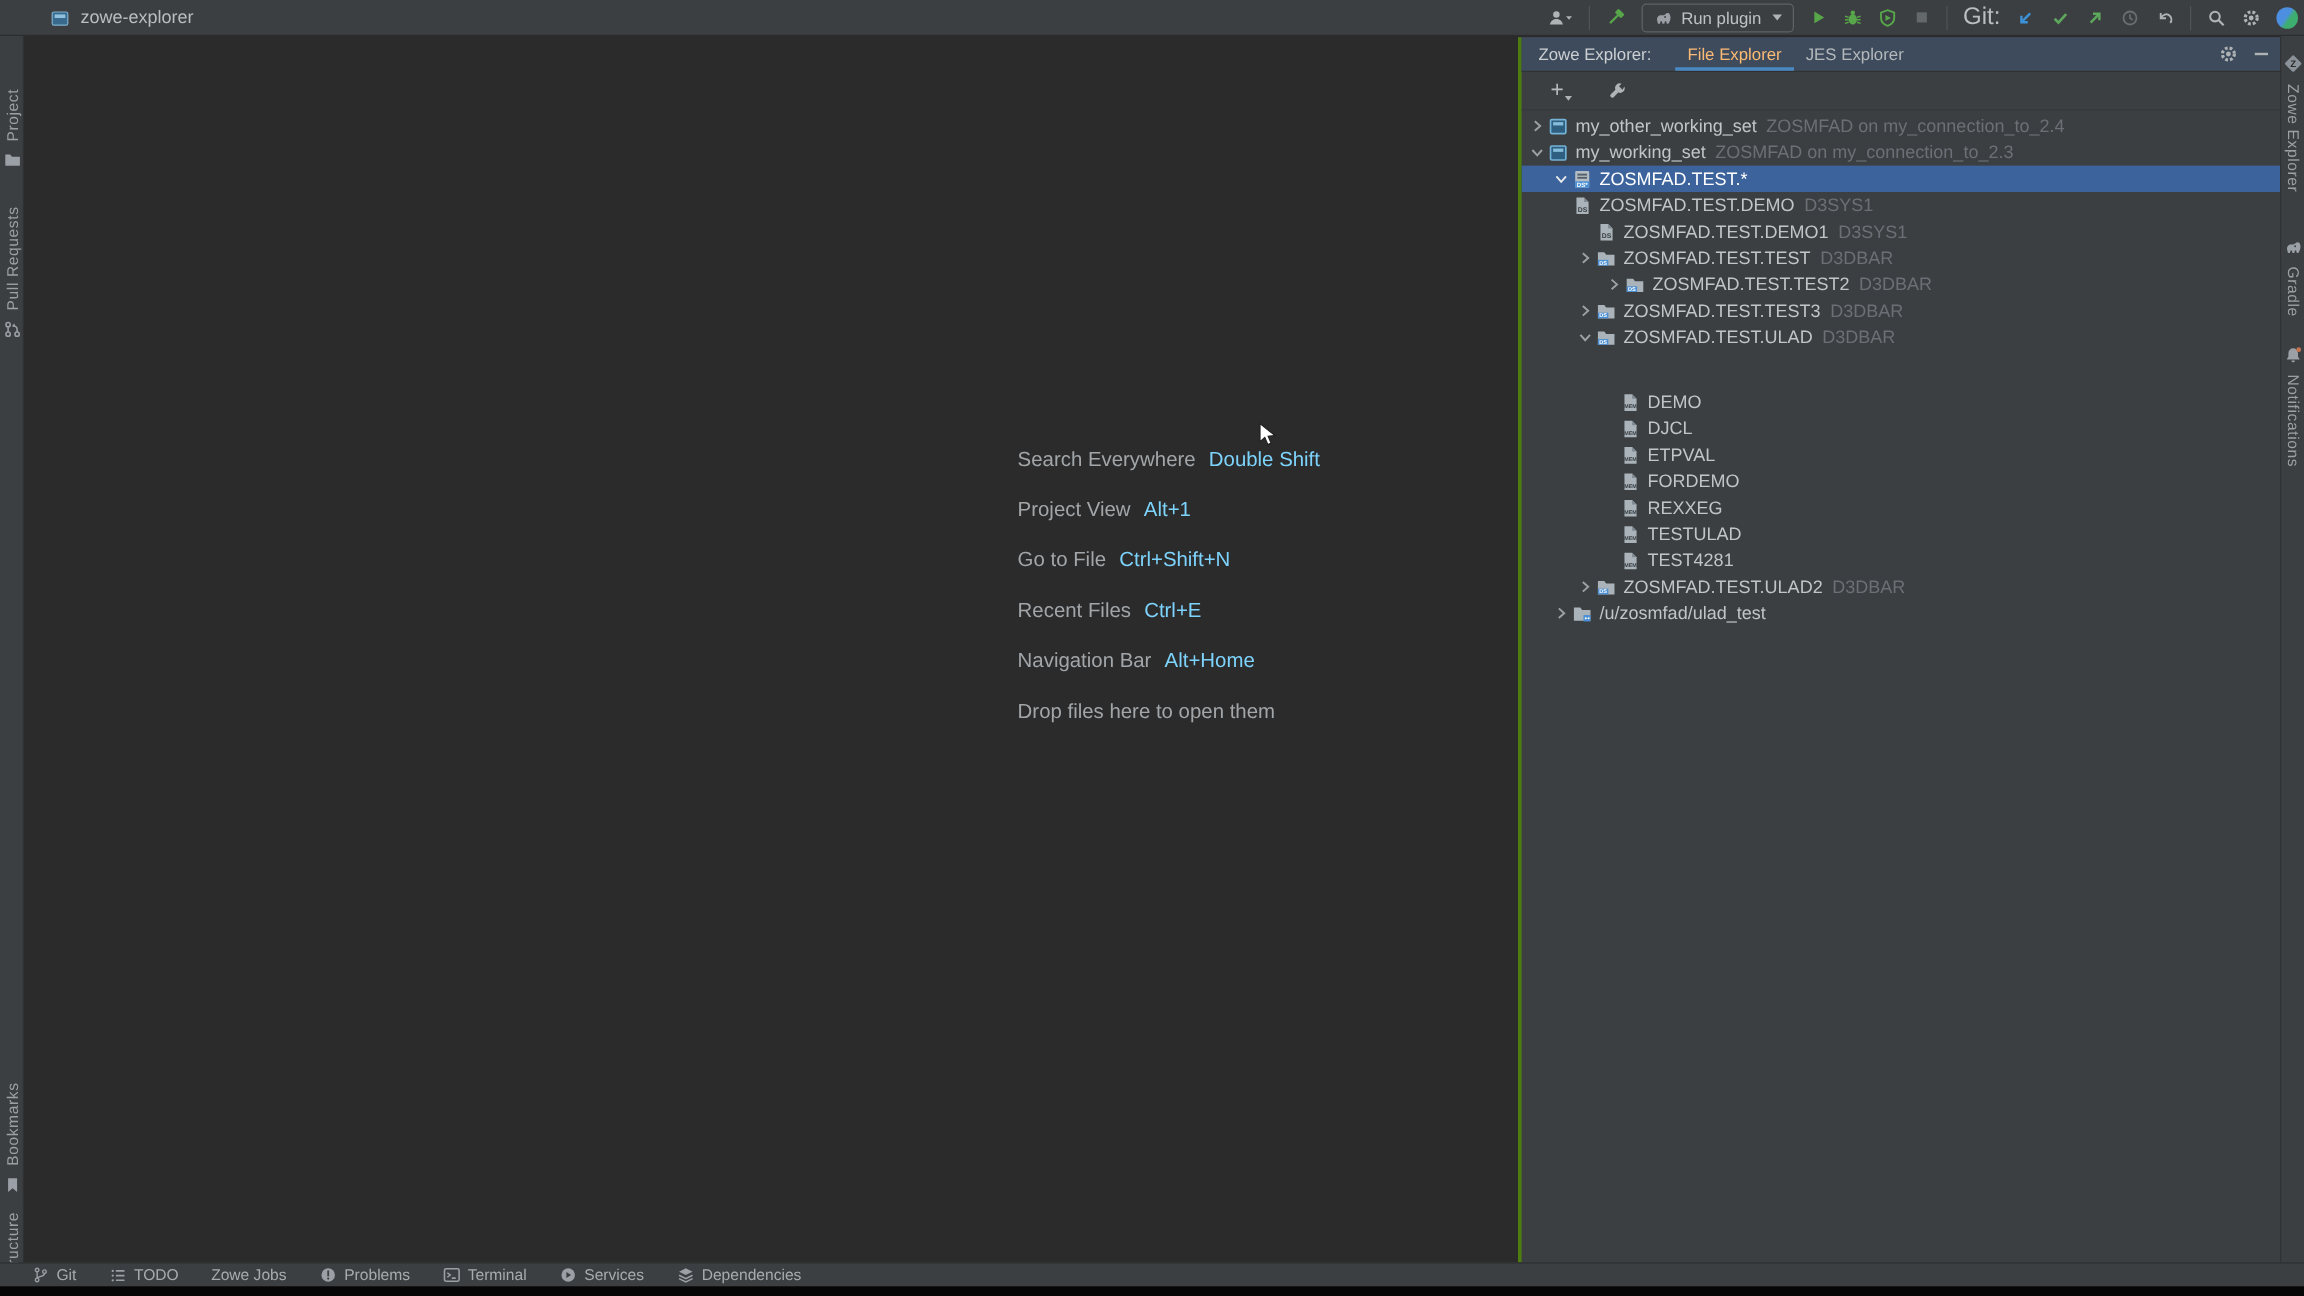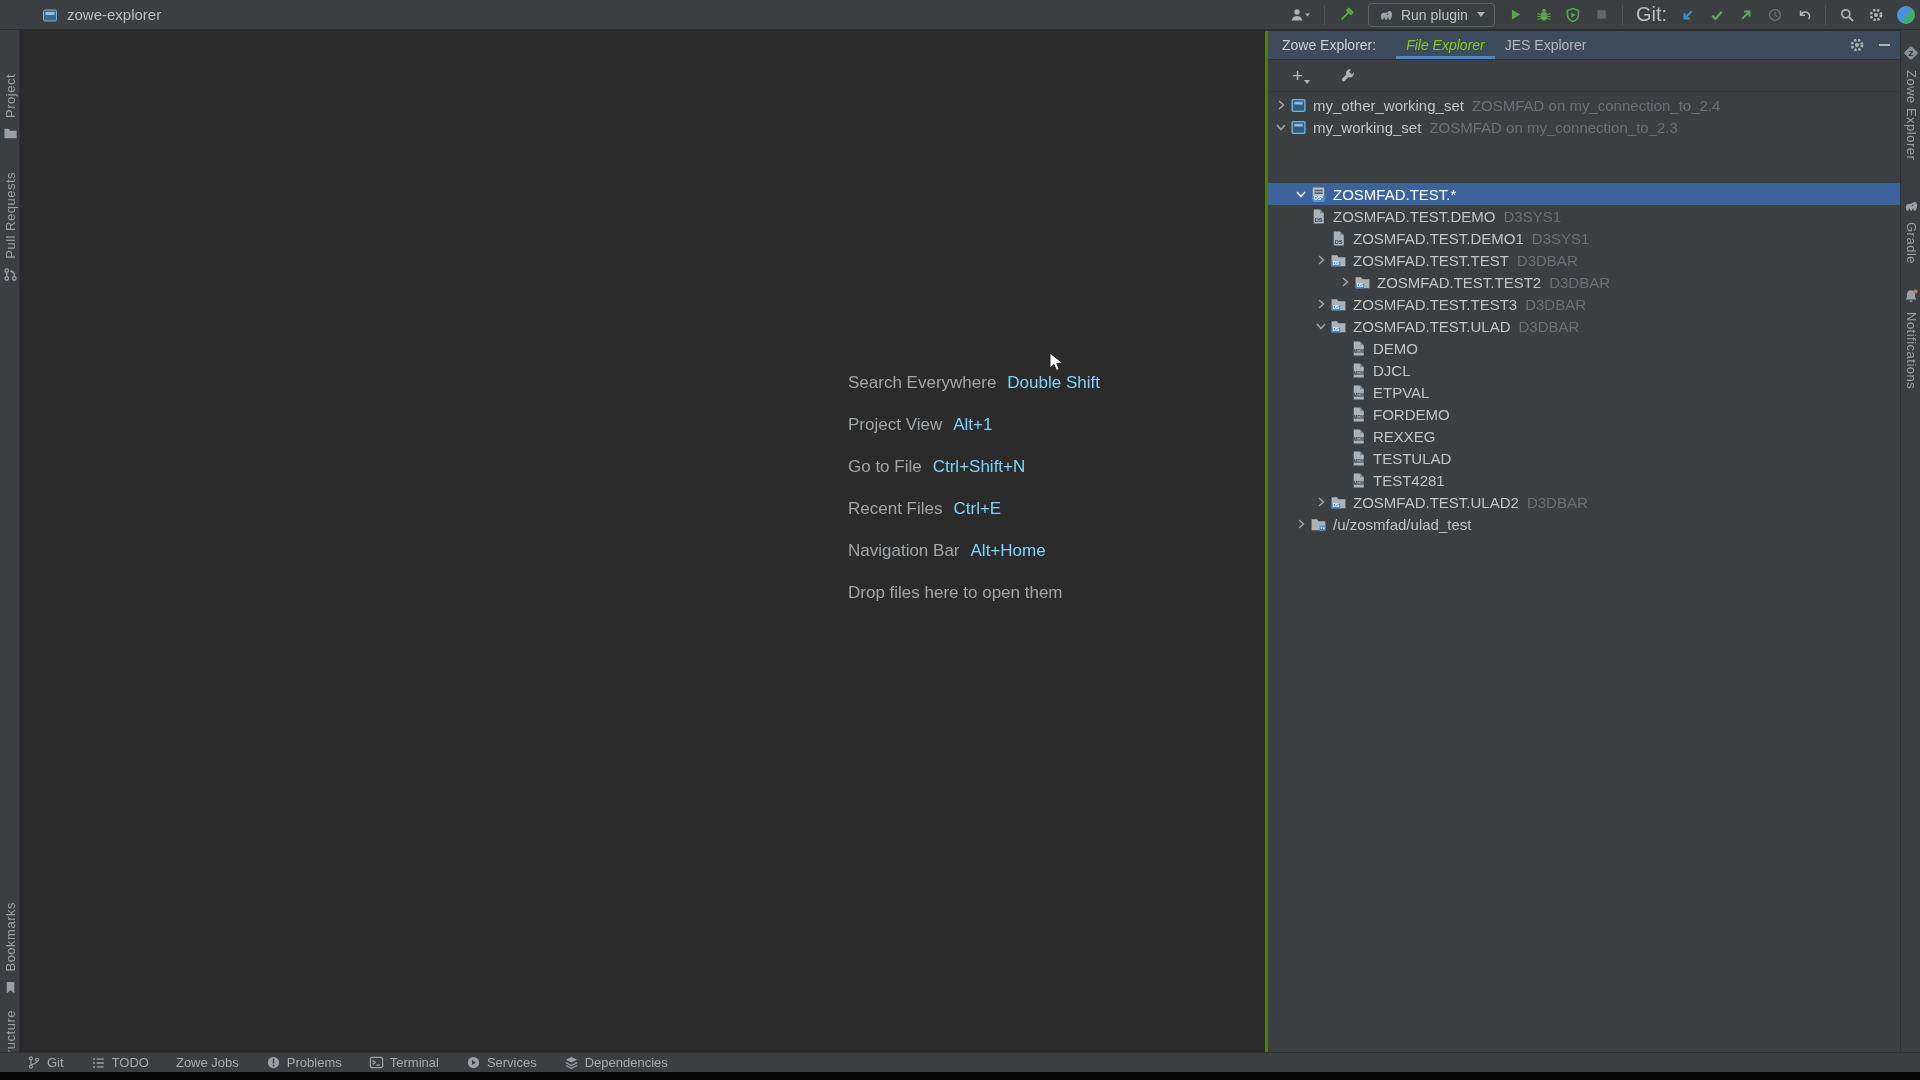--- a/index.html
+++ b/index.html
@@ -39,32 +39,32 @@
   .sc-key   { color:#7dd3fc; }
   .cursor-arrow { position:absolute; left:1028px; top:321px; }
 
   
   .zowe-panel { position:absolute; left:1265px; right:20px; top:31px; bottom:28px; background:#3C3F41;
                 border-left:3px solid #4d7c0f; display:flex; flex-direction:column; }
   .panel-header { height:29px; flex:none; background:#3D4B5C; border-bottom:1px solid #2F3133;
                   display:flex; align-items:stretch; padding-left:14px; font-size:14px; }
   .panel-title { color:#CDD0D2; display:flex; align-items:center; margin-right:20px; }
   .panel-tab { display:flex; align-items:center; padding:0 10px; color:#B4B8BB; cursor:default; }
-  .panel-tab.active { color:#84cc16; box-shadow:inset 0 -3px 0 #4A88C2;font-style:italic; }
+  .panel-tab.active { color:#fdba74; box-shadow:inset 0 -3px 0 #4A88C2; }
   .panel-header-right { margin-left:auto; display:flex; align-items:center; gap:14px; padding-right:10px; }
   .minimize-dash { width:11px; height:2px; background:#AFB3B6; }
   .panel-toolbar { height:32px; flex:none; display:flex; align-items:center; gap:30px; padding-left:24px;
                    border-bottom:1px solid #36393B; }
   .plus-btn { color:#B6BABD; font-size:19px; line-height:16px; display:flex; align-items:flex-start; }
   .plus-caret { width:0; height:0; border-left:3px solid transparent; border-right:3px solid transparent;
                 border-top:4px solid #AFB3B6; margin:12px 0 0 1px; }
 
   .tree { flex:1; padding-top:2px; font-size:15px; overflow:hidden; }
   .tree-row { height:22px; display:flex; align-items:center; color:#C2C5C7; white-space:nowrap; cursor:default; }
-  .tree-row.selected { background:#3C639C; color:#FFFFFF;margin-top:45px; }
+  .tree-row.selected { background:#3C639C; color:#FFFFFF; }
   .chev-slot { width:18px; flex:none; display:flex; align-items:center; justify-content:center; }
   .tree-ic { width:17px; height:17px; flex:none; margin-right:6px; display:flex; align-items:center; }
   .tree-suffix { color:#6C7076; margin-left:8px; }
 
   
   .statusbar { position:absolute; left:0; right:0; bottom:8px; height:20px; background:#3C3F41;
                border-top:1px solid #2F3133; display:flex; align-items:center; gap:27px;
                padding-left:27px; font-size:13px; color:#A8ABAD; }
   .sb-item { display:flex; align-items:center; gap:6px; cursor:default; }
   .bottom-edge { position:absolute; left:0; right:0; bottom:0; height:8px; background:#060606; }
@@ -442,21 +442,21 @@
         <span class="tree-ic">
           <svg width="17" height="17" viewBox="0 0 16 16">
             <path d="M1.5 3h5l1.5 2h6.5v8.5H1.5z" fill="#A9B3B9"></path>
             <rect x="1.5" y="9" width="8.2" height="4.5" fill="#4B8FD5"></rect>
             <text x="5.6" y="12.7" font-size="4.4" font-weight="bold" text-anchor="middle" fill="#FFFFFF" font-family="Liberation Sans, sans-serif">DS</text>
           </svg>
         </span>
         <span>ZOSMFAD.TEST.ULAD</span>
         <span class="tree-suffix">D3DBAR</span>
       </div>
-      <div class="tree-row" style="padding-left: 64px;">
+      <div class="tree-row" style="padding-left: 64px; margin-top: 32px;">
         <span class="chev-slot"></span>
         <span class="tree-ic">
           <svg width="17" height="17" viewBox="0 0 16 16">
             <path d="M3.5 1.5h6l3.5 3.5v9.5H3.5z" fill="#A9B3B9"></path>
             <path d="M9.5 1.5L13 5H9.5z" fill="#7E8890"></path>
             <text x="8.2" y="12.6" font-size="4.2" font-weight="bold" text-anchor="middle" fill="#394045" font-family="Liberation Sans, sans-serif">MEM</text>
           </svg>
         </span>
         <span>DEMO</span>
       </div>

